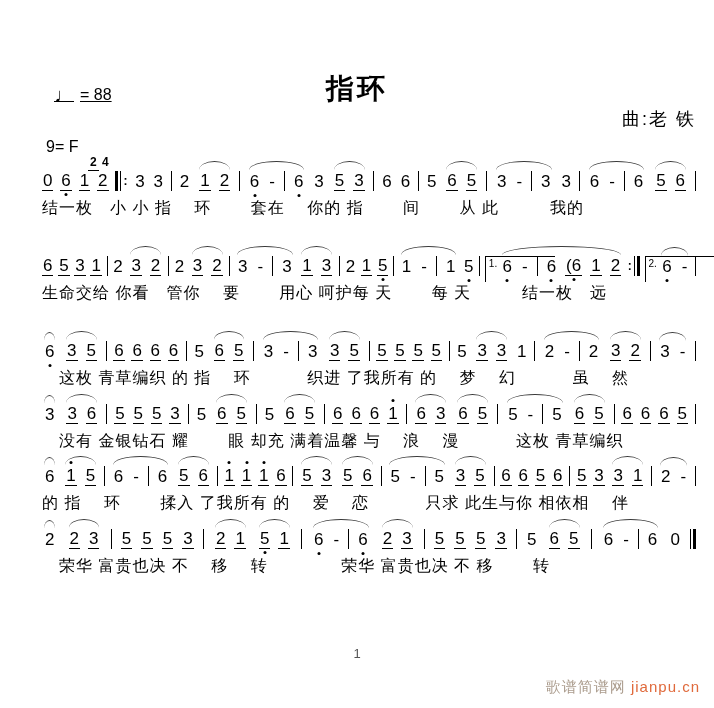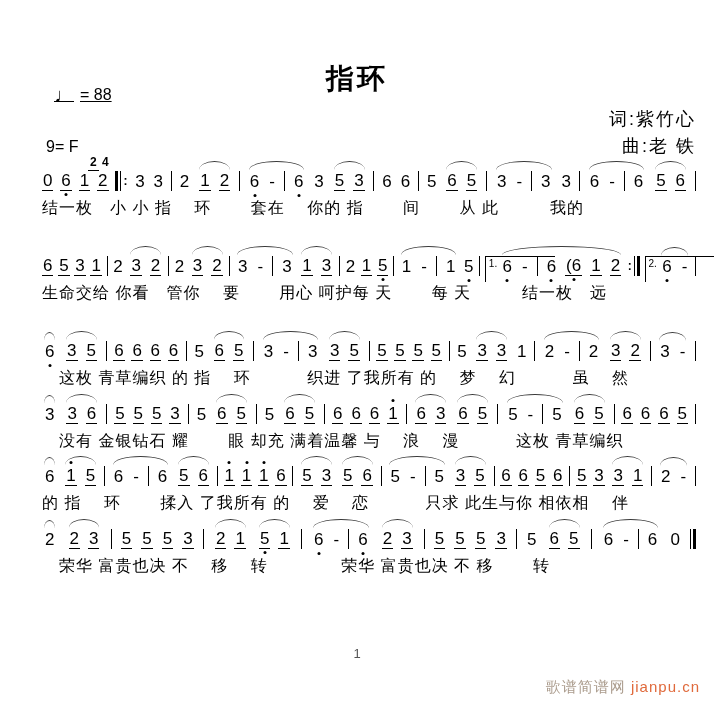--- a/index.html
+++ b/index.html
@@ -4,21 +4,21 @@
 <style>
   html,body { margin:0; padding:0; }
   body {
     width:714px; height:708px; background:#ffffff; color:#000;
     font-family:"Liberation Sans","DejaVu Sans",sans-serif;
     position:relative; overflow:hidden;
   }
   
   .tempo { position:absolute; left:54px; top:84px; font-size:16px;text-decoration:underline; }
   .tempo .sym { font-size:20px; vertical-align:-2px; margin-right:6px; }
-  .title { position:absolute; left:0; right:0; top:60px; text-align:center;
+  .title { position:absolute; left:0; right:0; top:70px; text-align:center;
            font-size:28px; font-weight:bold; letter-spacing:3px; }
   .keysig { position:absolute; left:46px; top:128px; font-size:16px; }
   .frac { display:inline-block; vertical-align:middle; text-align:center;
           font-size:12px; line-height:11px; margin-left:5px; font-weight:bold;margin-top:29px; }
   .frac .top { border-bottom:1px solid #000; padding:0 2px 1px; }
   .frac .bot { padding-top:1px; }
   .credits { position:absolute; right:18px; top:106px; text-align:right;
              font-size:18px; line-height:27px; letter-spacing:2px; }
   
   .system { position:absolute; left:42px; width:654px; }
@@ -75,21 +75,20 @@
 
   <div class="keysig">
     <span>9= F</span>
     <span class="frac">
       <span class="top">2</span>
       <span class="bot">4</span>
     </span>
   </div>
 
   <div class="credits">
-    <div>词:紫竹心</div>
     <div>曲:老 铁</div>
   </div>
 
   <div id="systems">
       <div class="system">
         <div class="note-row">
           <span class="note u">0</span>
           <span class="note u">6<span class="ldot"></span></span>
           <span class="note u">1</span>
           <span class="note u">2</span>

